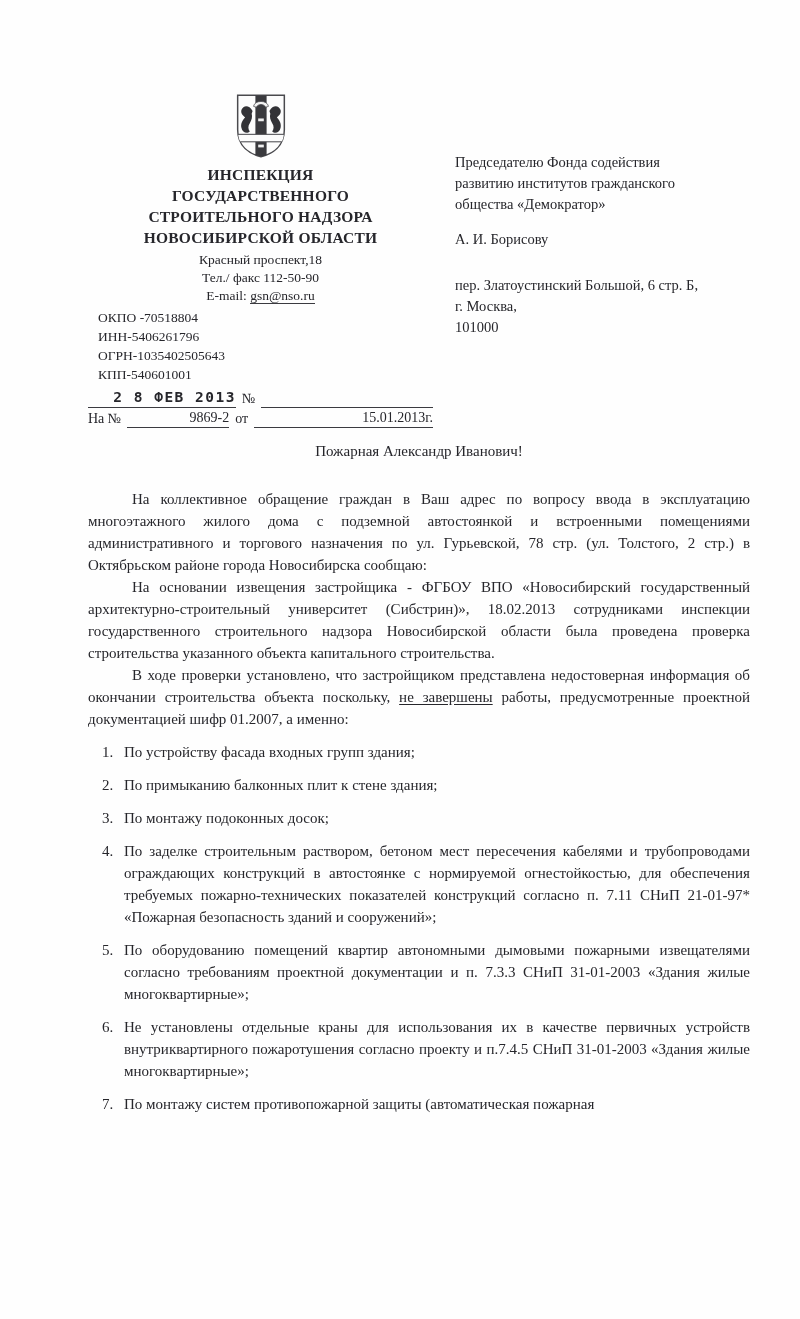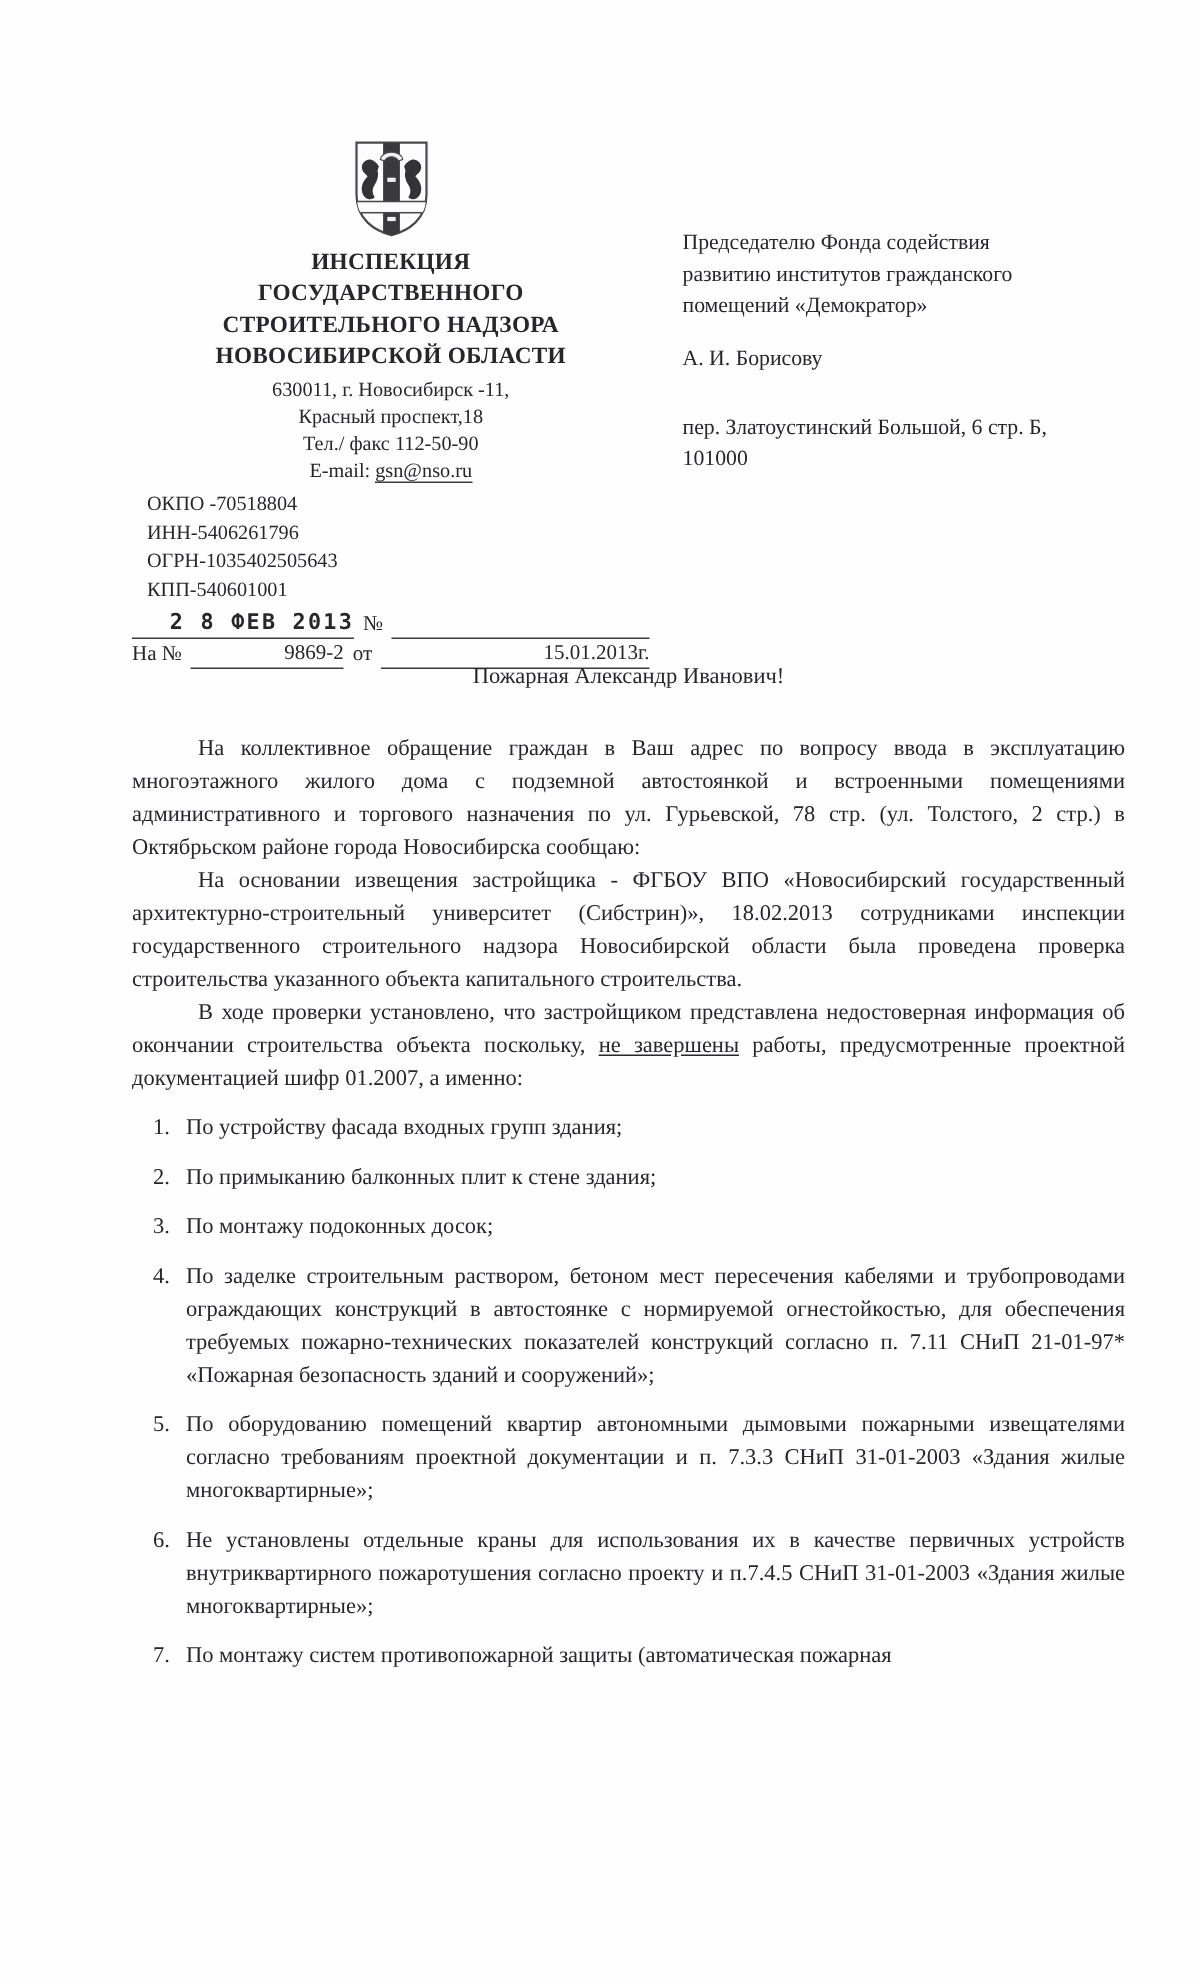--- a/index.html
+++ b/index.html
@@ -65,21 +65,20 @@
       </svg>
 
       <div class="org-name">
         <div>ИНСПЕКЦИЯ</div>
         <div>ГОСУДАРСТВЕННОГО</div>
         <div>СТРОИТЕЛЬНОГО НАДЗОРА</div>
         <div>НОВОСИБИРСКОЙ ОБЛАСТИ</div>
       </div>
 
       <div class="lh-addr">
-        <div>630011, г. Новосибирск -11,</div>
         <div>Красный проспект,18</div>
         <div>Тел./ факс 112-50-90</div>
         <div class="email-line"><span>E-mail:</span> <span class="u">gsn@nso.ru</span></div>
       </div>
 
       <div class="codes">
         <div>
           <div>ОКПО -70518804</div>
           <div>ИНН-5406261796</div>
         </div>
@@ -100,25 +99,26 @@
           <div class="ref-cell u" style="width:102px;">9869-2</div>
           <div class="ref-label">от</div>
           <div class="ref-cell u" style="flex:1;">15.01.2013г.</div>
         </div>
       </div>
     </div>
 
     <div class="addressee">
       <div>Председателю Фонда содействия</div>
       <div>развитию институтов гражданского</div>
-      <div>помещений «Демократор»</div>
+      <div>общества «Демократор»</div>
       <div class="gap-sm"></div>
       <div>А. И. Борисову</div>
       <div class="gap-md"></div>
       <div>пер. Златоустинский Большой, 6 стр. Б,</div>
+      <div>г. Москва,</div>
       <div>101000</div>
     </div>
   </div>
 
   <div class="letter-body">
     <div class="salutation">Пожарная Александр Иванович!</div>
 
     <p class="para">На коллективное обращение граждан в Ваш адрес по вопросу ввода в эксплуатацию многоэтажного жилого дома с подземной автостоянкой и встроенными помещениями административного и торгового назначения по ул. Гурьевской, 78 стр. (ул. Толстого, 2 стр.) в Октябрьском районе города Новосибирска сообщаю:</p>
     <p class="para">На основании извещения застройщика - ФГБОУ ВПО «Новосибирский государственный архитектурно-строительный университет (Сибстрин)», 18.02.2013 сотрудниками инспекции государственного строительного надзора Новосибирской области была проведена проверка строительства указанного объекта капитального строительства.</p>
     <p class="para"><span>В ходе проверки установлено, что застройщиком представлена недостоверная информация об окончании строительства объекта поскольку, </span><span class="ul-phrase">не завершены</span><span> работы, предусмотренные проектной документацией шифр 01.2007, а именно:</span></p>

